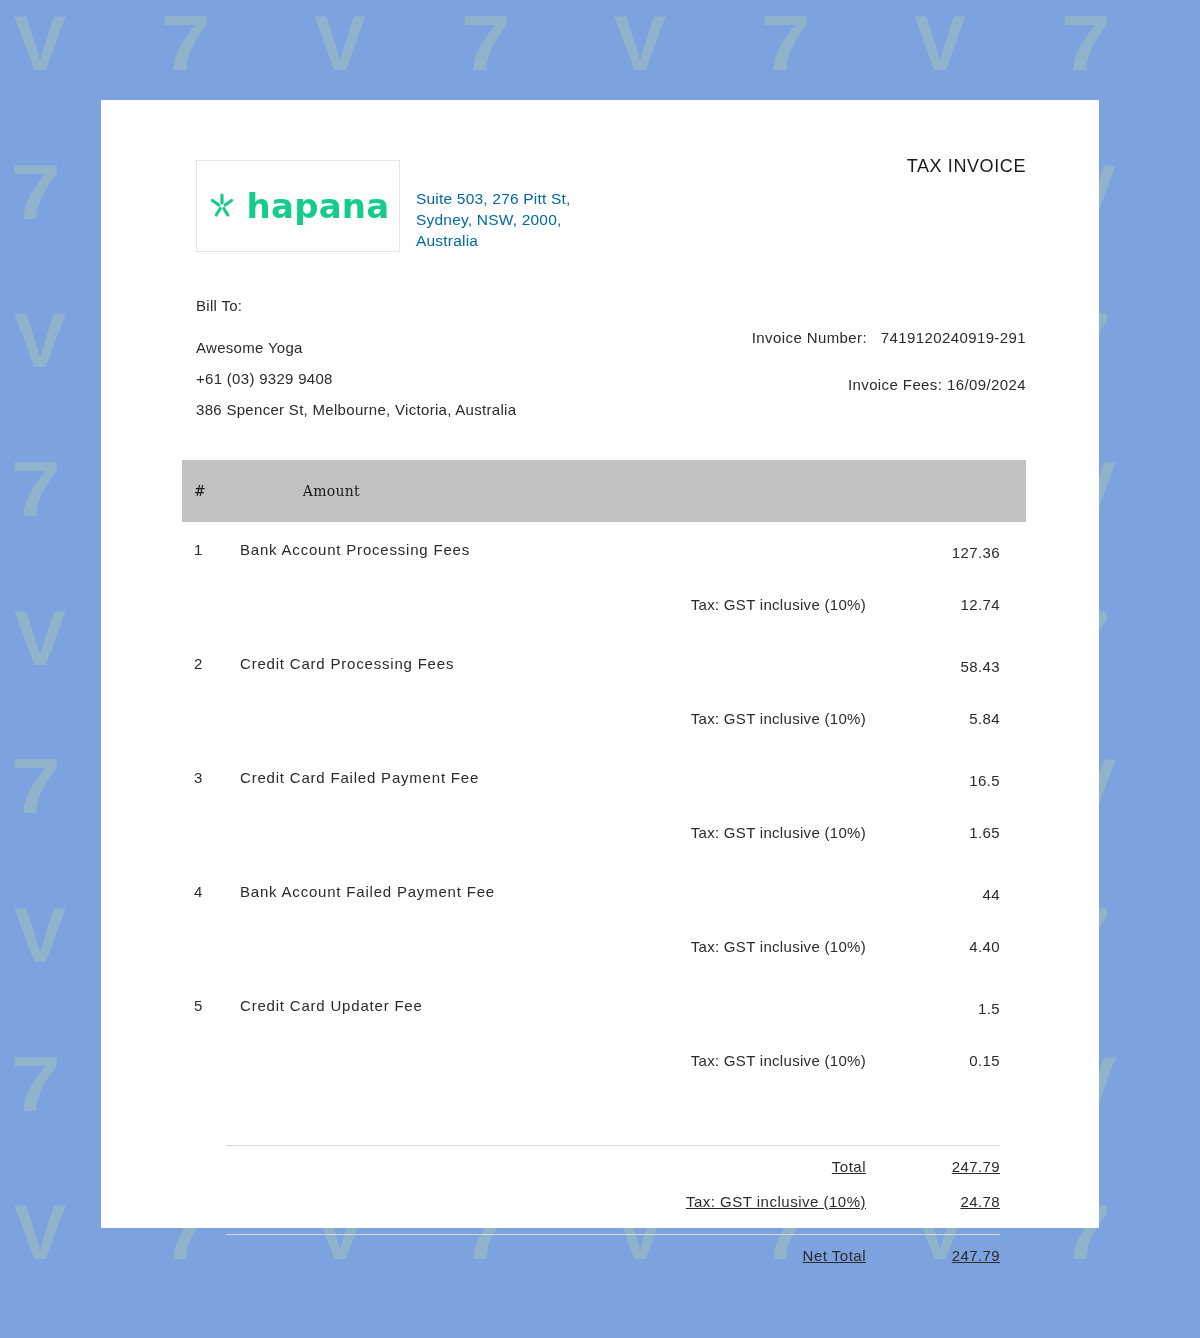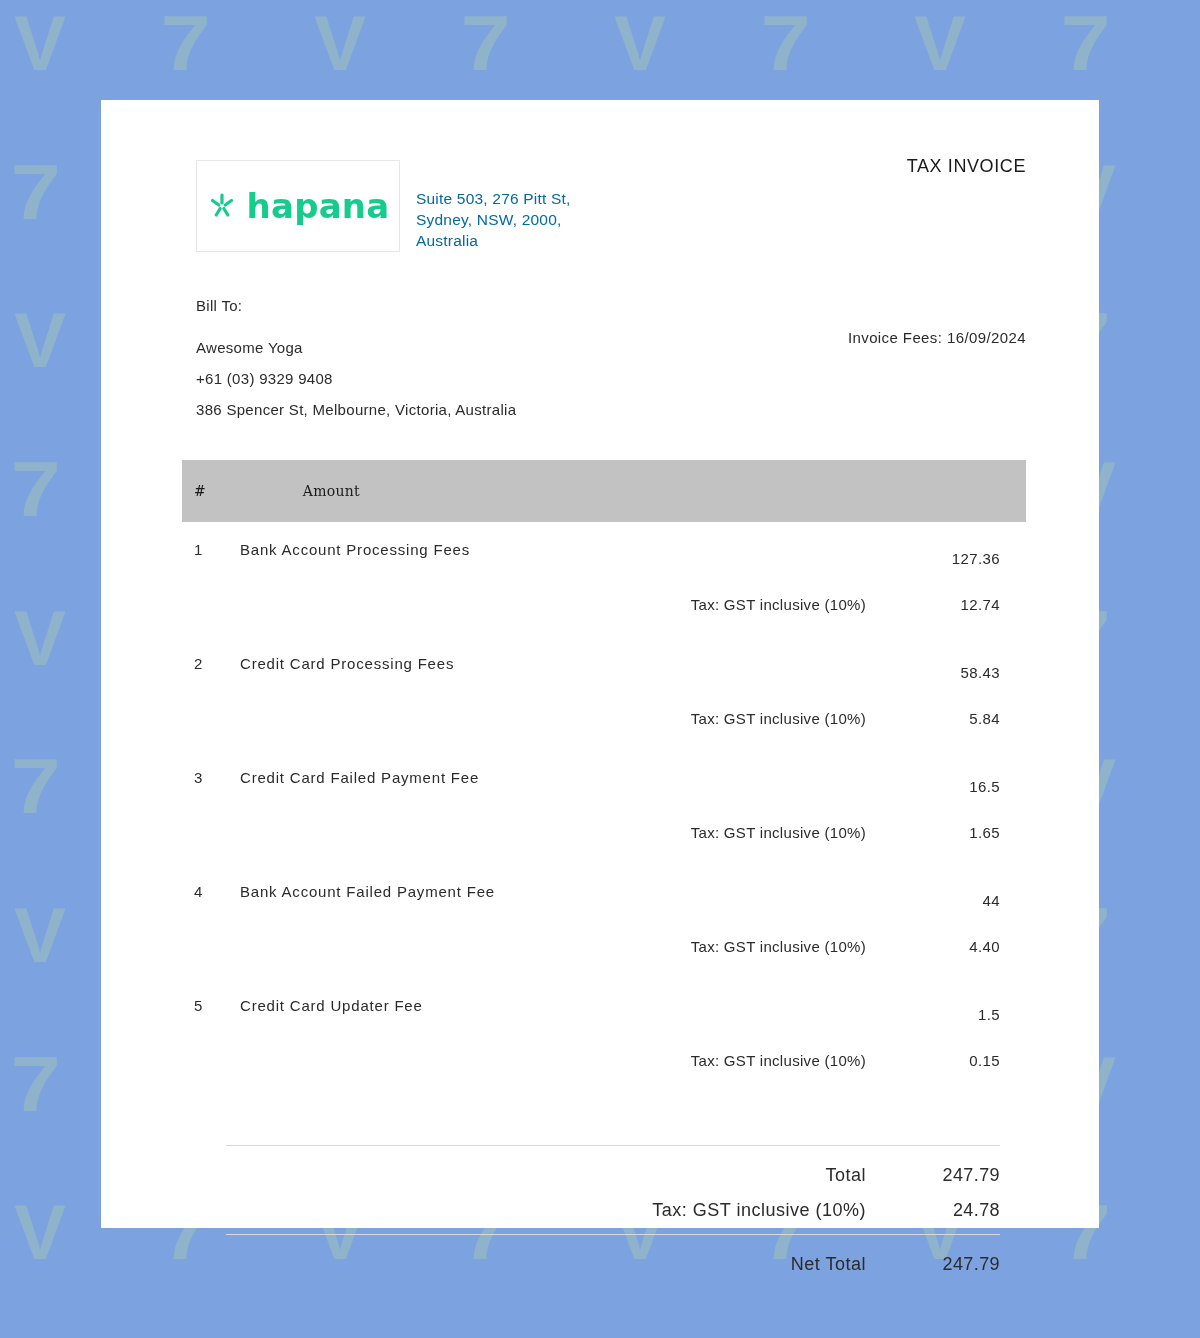--- a/index.html
+++ b/index.html
@@ -166,21 +166,21 @@
     width: 46px;
     padding-top: 19px;
   }
   .item-row .cell-desc {
     flex: 1;
     padding-top: 19px;
   }
   .item-row .cell-amt {
     width: 120px;
     text-align: right;
-    padding-top: 28px;
+    padding-top: 22px;
     letter-spacing: 0.4px;
   }
   .tax-row {
     display: flex;
     align-items: flex-start;
     padding: 0 26px 0 12px;
     box-sizing: border-box;
     height: 58px;
     font-size: 15px;
     color: #2b2b2b;
@@ -201,25 +201,26 @@
 
   
   #totals {
     position: absolute;
     left: 44px;
     right: 26px;
     top: 1045px;
   }
   .totals-row {
     display: flex;
-    align-items: center;
+    align-items: flex-start;
     height: 35px;
-    font-size: 18px;
+    font-size: 15px;
     color: #2b2b2b;
     letter-spacing: 0.5px;
+    text-decoration: underline;
   }
   .totals-row .t-label {
     flex: 1;
     text-align: right;
     padding-right: 14px;
   }
   .totals-row .t-value {
     width: 120px;
     text-align: right;
     letter-spacing: 0.4px;
@@ -344,20 +345,25 @@
 
     <div id="bill-to-block">
       <div id="bill-to-label">Bill To:</div>
       <div>Awesome Yoga</div>
       <div>+61 (03) 9329 9408</div>
       <div>386 Spencer St, Melbourne, Victoria, Australia</div>
     </div>
 
     <div id="invoice-meta">
       <div>
+        <span>Invoice Number:</span>
+        &nbsp;
+        <span>7419120240919-291</span>
+      </div>
+      <div>
         <span>Invoice Fees:</span>
         <span>16/09/2024</span>
       </div>
     </div>
 
     <div id="items-table">
 
       <div id="table-head">
         <div class="th-num">#</div>
         <div class="th-amt">Amount</div>

